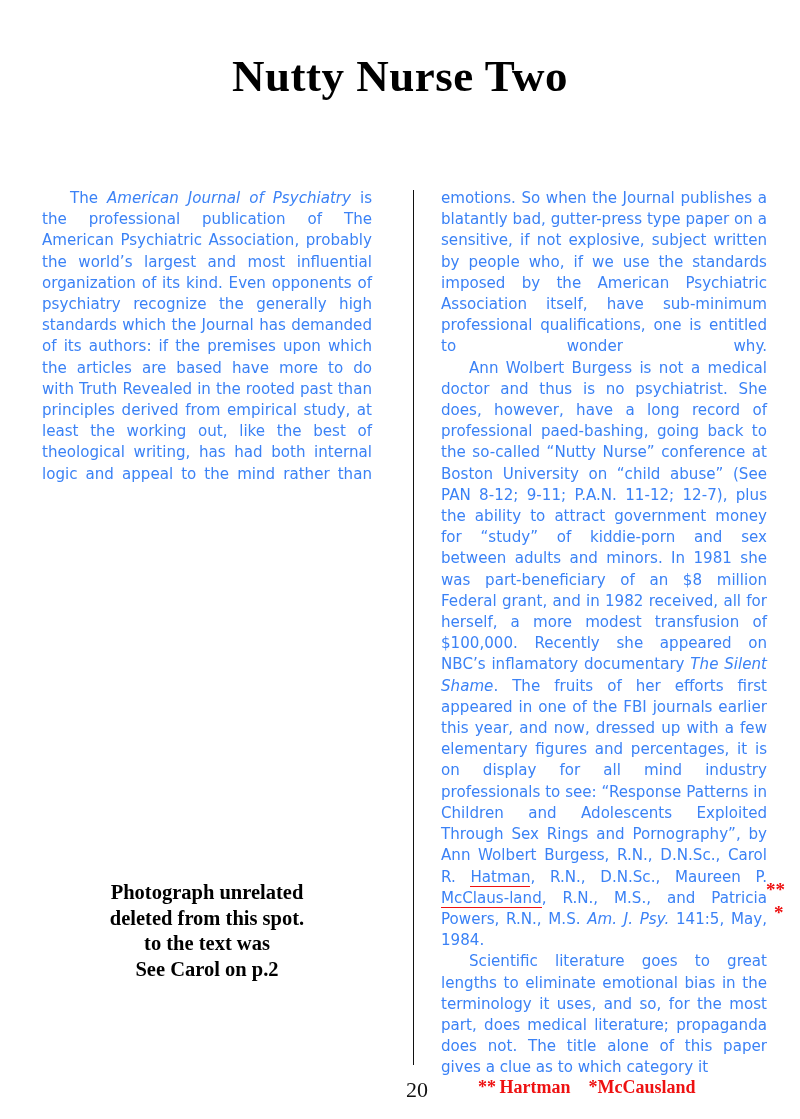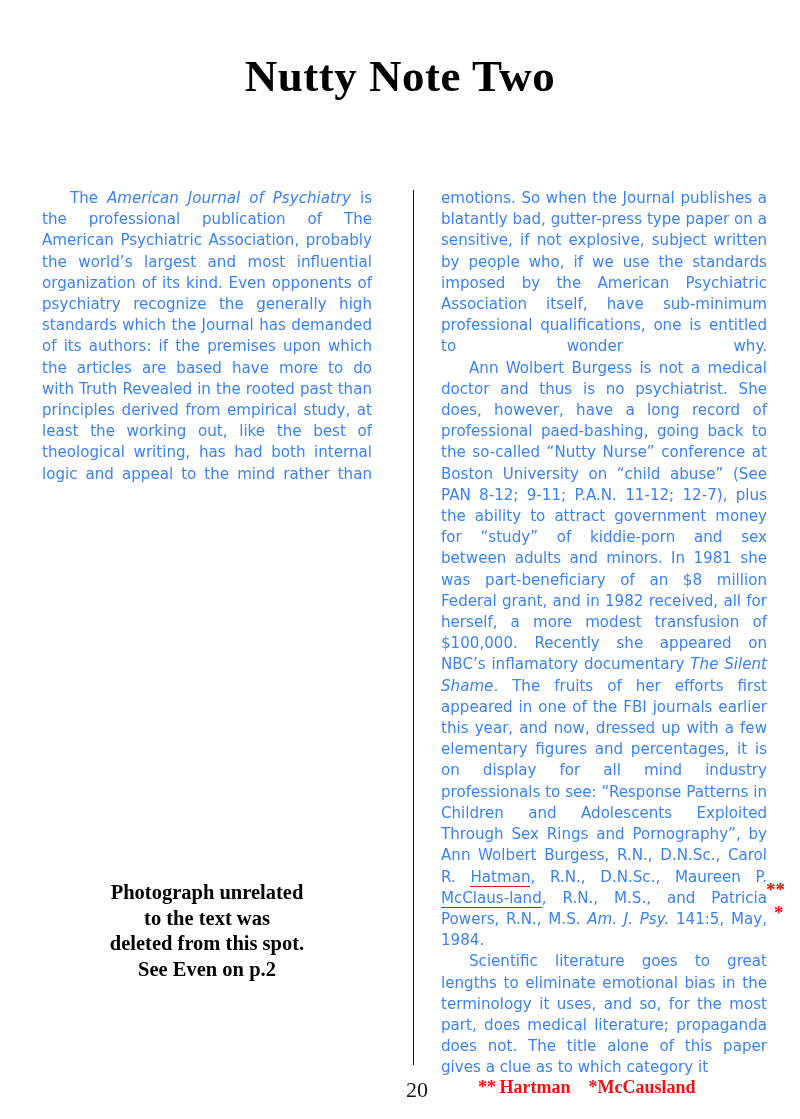--- a/index.html
+++ b/index.html
@@ -145,33 +145,33 @@
     font-weight: bold;
     font-size: 18px;
     white-space: pre;
   }
 </style>
 </head>
 <body>
 
 <div class="page">
 
-  <h1 class="article-title">Nutty Note Two</h1>
+  <h1 class="article-title">Nutty Nurse Two</h1>
 
   <div class="column-rule"></div>
 
   <div class="col col-left">
     <p class="indent justify-last"><span>The </span><em class="ital">American Journal of Psychiatry</em><span> is the professional publication of The American Psychiatric Association, probably the world’s largest and most influential organization of its kind. Even opponents of psychiatry recognize the generally high standards which the Journal has demanded of its authors: if the premises upon which the articles are based have more to do with Truth Revealed in the rooted past than principles derived from empirical study, at least the working out, like the best of theological writing, has had both internal logic and appeal to the mind rather than</span></p>
   </div>
 
   <div class="photo-note">
     <div>Photograph unrelated</div>
+    <div>deleted from this spot.</div>
     <div>to the text was</div>
-    <div>deleted from this spot.</div>
-    <div>See Even on p.2</div>
+    <div>See Carol on p.2</div>
   </div>
 
   <div class="col col-right">
 
     <p class="justify-last">emotions. So when the Journal publishes a blatantly bad, gutter-press type paper on a sensitive, if not explosive, subject written by people who, if we use the standards imposed by the American Psychiatric Association itself, have sub-minimum professional qualifications, one is entitled to wonder why.</p>
 
     <p class="indent justify-last"><span>Ann Wolbert Burgess is not a medical doctor and thus is no psychiatrist. She does, however, have a long record of professional paed-bashing, going back to the so-called “Nutty Nurse” conference at Boston University on “child abuse” (See PAN 8-12; 9-11; P.A.N. 11-12; 12-7), plus the ability to attract government money for “study” of kiddie-porn and sex between adults and minors. In 1981 she was part-beneficiary of an $8 million Federal grant, and in 1982 received, all for herself, a more modest transfusion of $100,000. Recently she appeared on NBC’s inflamatory documentary </span><em class="ital">The Silent Shame</em><span>. The fruits of her efforts first appeared in one of the FBI journals earlier this year, and now, dressed up with a few elementary figures and percentages, it is on display for all mind industry professionals to see: “Response Patterns in Children and Adolescents Exploited Through Sex Rings and Pornography”, by Ann Wolbert Burgess, R.N., D.N.Sc., Carol R. </span><span class="red-underline">Hatman</span><span>, R.N., D.N.Sc., Maureen P. </span><span class="red-underline">McClaus-land</span><span>, R.N., M.S., and Patricia Powers, R.N., M.S. </span><em class="ital">Am. J. Psy.</em><span> 141:5, May, 1984.</span></p>
 
     <p class="indent normal-last">Scientific literature goes to great lengths to eliminate emotional bias in the terminology it uses, and so, for the most part, does medical literature; propaganda does not. The title alone of this paper gives a clue as to which category it</p>
   </div>

